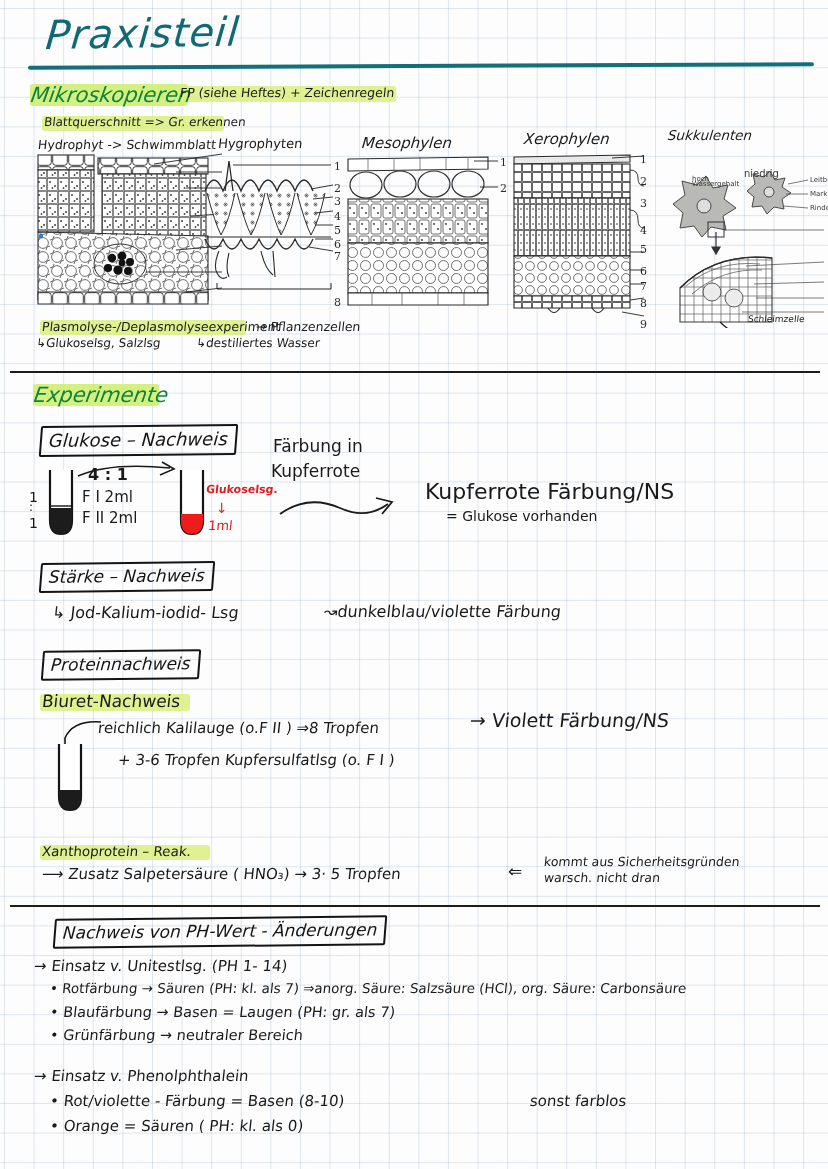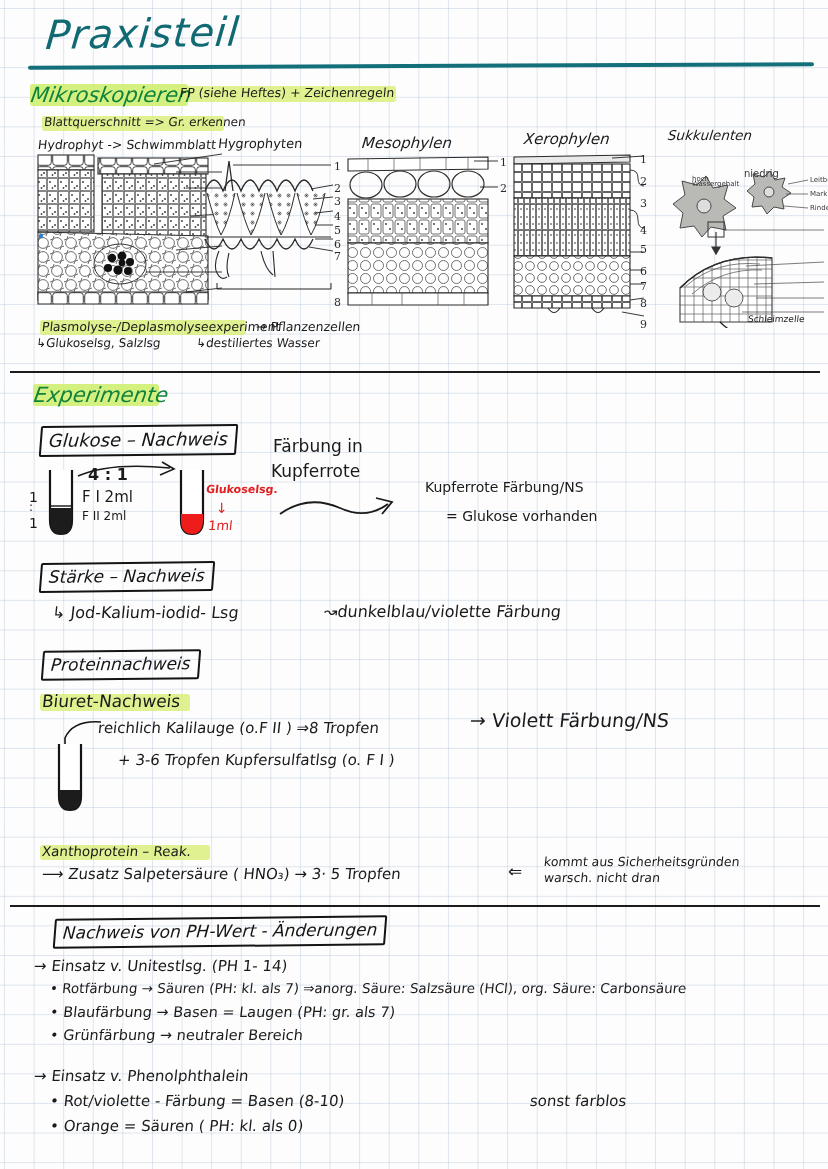--- a/index.html
+++ b/index.html
@@ -442,39 +442,39 @@
   <div class="hw" style="left:29px;top:501px;font-size:12px;">:</div>
   <div class="hw" style="left:29px;top:515px;font-size:14px;">1</div>
 
   <svg class="tube-body" style="left:44px;top:468px;" width="34" height="72">
     <path d="M6 2 L6 52 Q6 66 17 66 Q28 66 28 52 L28 2" fill="#fff" stroke="#141414" stroke-width="2.2"></path>
     <path d="M6 38 L28 38" stroke="#141414" stroke-width="1.4"></path>
     <path d="M6 40 L6 52 Q6 66 17 66 Q28 66 28 52 L28 40 Z" fill="#1c1c1c"></path>
   </svg>
 
   <div class="hw" style="left:82px;top:489px;font-size:15px;">F I  2ml</div>
-  <div class="hw" style="left:82px;top:510px;font-size:12px;">F II 2ml</div>
+  <div class="hw" style="left:82px;top:510px;font-size:15px;">F II 2ml</div>
 
   <svg class="tube-body" style="left:175px;top:468px;" width="34" height="72">
     <path d="M6 2 L6 52 Q6 66 17 66 Q28 66 28 52 L28 2" fill="#fff" stroke="#141414" stroke-width="2.2"></path>
     <path d="M6 46 L6 52 Q6 66 17 66 Q28 66 28 52 L28 46 Z" fill="#ef1c1c"></path>
   </svg>
 
   <div class="hw red slant2" style="left:206px;top:484px;font-size:11px;font-weight:bold;">Glukoselsg.</div>
   <div class="hw red" style="left:216px;top:500px;font-size:14px;">↓</div>
   <div class="hw red slant2" style="left:208px;top:519px;font-size:13px;">1ml</div>
 
   <div class="hw" style="left:273px;top:437px;font-size:17px;">Färbung in</div>
   <div class="hw" style="left:271px;top:462px;font-size:17px;">Kupferrote</div>
   <svg class="arrow-svg" style="left:278px;top:494px;" width="130" height="40">
     <path d="M2 20 Q30 0 62 14 Q88 26 110 10" fill="none" stroke="#1a1a1a" stroke-width="1.8"></path>
     <path d="M98 4 L114 8 L104 20" fill="none" stroke="#1a1a1a" stroke-width="1.8"></path>
   </svg>
 
-  <div class="hw" style="left:425px;top:479px;font-size:14px;">Kupferrote  Färbung/NS</div>
+  <div class="hw" style="left:425px;top:479px;font-size:22px;">Kupferrote  Färbung/NS</div>
   <div class="hw" style="left:446px;top:508px;font-size:14px;">= Glukose vorhanden</div>
 
   <div class="boxed" style="left:40px;top:562px;font-size:17px;">Stärke – Nachweis</div>
   <div class="hw slant2" style="left:52px;top:604px;font-size:16px;">↳ Jod-Kalium-iodid- Lsg</div>
   <div class="hw slant2" style="left:324px;top:603px;font-size:16px;">↝dunkelblau/violette  Färbung</div>
 
   <div class="boxed" style="left:42px;top:650px;font-size:17px;">Proteinnachweis</div>
 
   <div class="hl hl-soft" style="left:40px;top:694px;width:150px;height:17px;"></div>
   <div class="hw slant2" style="left:42px;top:692px;font-size:17px;z-index:2;">Biuret-Nachweis</div>

